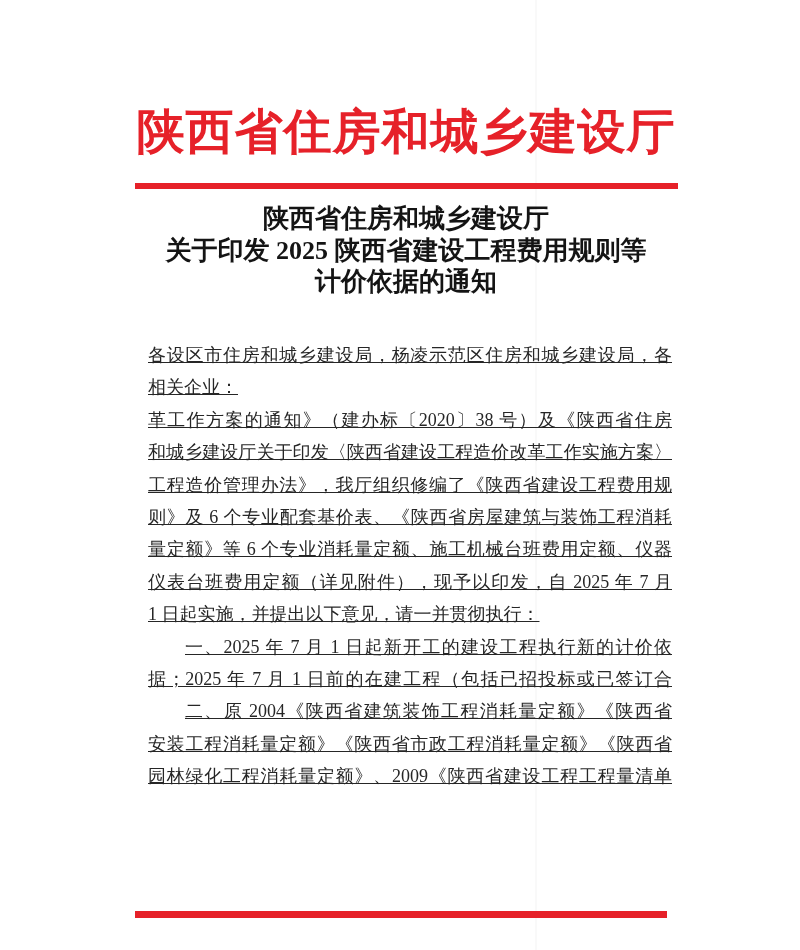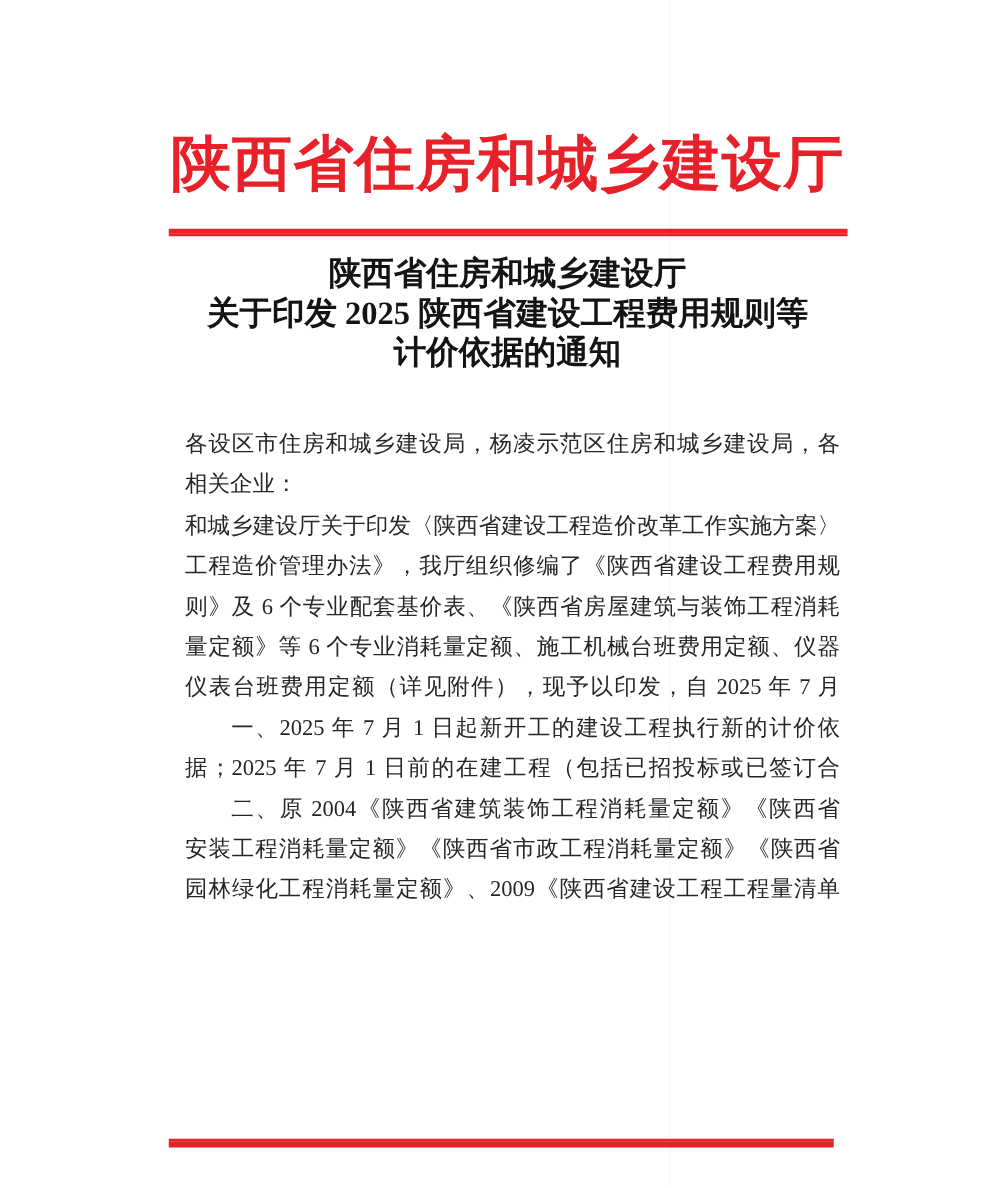--- a/index.html
+++ b/index.html
@@ -43,20 +43,21 @@
   .doc-body {
     position: absolute; top: 339px; left: 148px; width: 524px;
     font-size: 18px; line-height: 32.4px;
     color: var(--body-text, #262626);
     text-align: left;
   }
   .body-line {
     width: 100%;
     text-align: justify;
     text-align-last: left;
+    text-decoration: underline;
   }
   .body-line.fill {
     text-align-last: justify;
     text-justify: inter-character;
   }
   .body-line.indent { text-indent: 37px; }
   .footer-rule {
     position: absolute; top: 911px; left: 135px; width: 532px;
     height: 1px;
     border-top: 2px solid var(--accent-red, #e62129);
@@ -75,25 +76,27 @@
 
   <div class="doc-title">
     <div class="doc-title-line">陕西省住房和城乡建设厅</div>
     <div class="doc-title-line">关于印发 2025 陕西省建设工程费用规则等</div>
     <div class="doc-title-line">计价依据的通知</div>
   </div>
 
   <div class="doc-body">
       <div class="body-line fill">各设区市住房和城乡建设局，杨凌示范区住房和城乡建设局，各</div>
       <div class="body-line">相关企业：</div>
+      <div class="body-line fill">革工作方案的通知》（建办标〔2020〕38 号）及《陕西省住房</div>
       <div class="body-line fill">和城乡建设厅关于印发〈陕西省建设工程造价改革工作实施方案〉</div>
       <div class="body-line fill">工程造价管理办法》，我厅组织修编了《陕西省建设工程费用规</div>
       <div class="body-line fill">则》及 6 个专业配套基价表、《陕西省房屋建筑与装饰工程消耗</div>
       <div class="body-line fill">量定额》等 6 个专业消耗量定额、施工机械台班费用定额、仪器</div>
       <div class="body-line fill">仪表台班费用定额（详见附件），现予以印发，自 2025 年 7 月</div>
+      <div class="body-line">1 日起实施，并提出以下意见，请一并贯彻执行：</div>
       <div class="body-line indent fill">一、2025 年 7 月 1 日起新开工的建设工程执行新的计价依</div>
       <div class="body-line fill">据；2025 年 7 月 1 日前的在建工程（包括已招投标或已签订合</div>
       <div class="body-line indent fill">二、原 2004《陕西省建筑装饰工程消耗量定额》《陕西省</div>
       <div class="body-line fill">安装工程消耗量定额》《陕西省市政工程消耗量定额》《陕西省</div>
       <div class="body-line fill">园林绿化工程消耗量定额》、2009《陕西省建设工程工程量清单</div>
     </div>
 
   <div class="footer-rule"></div>
 </div>
 

